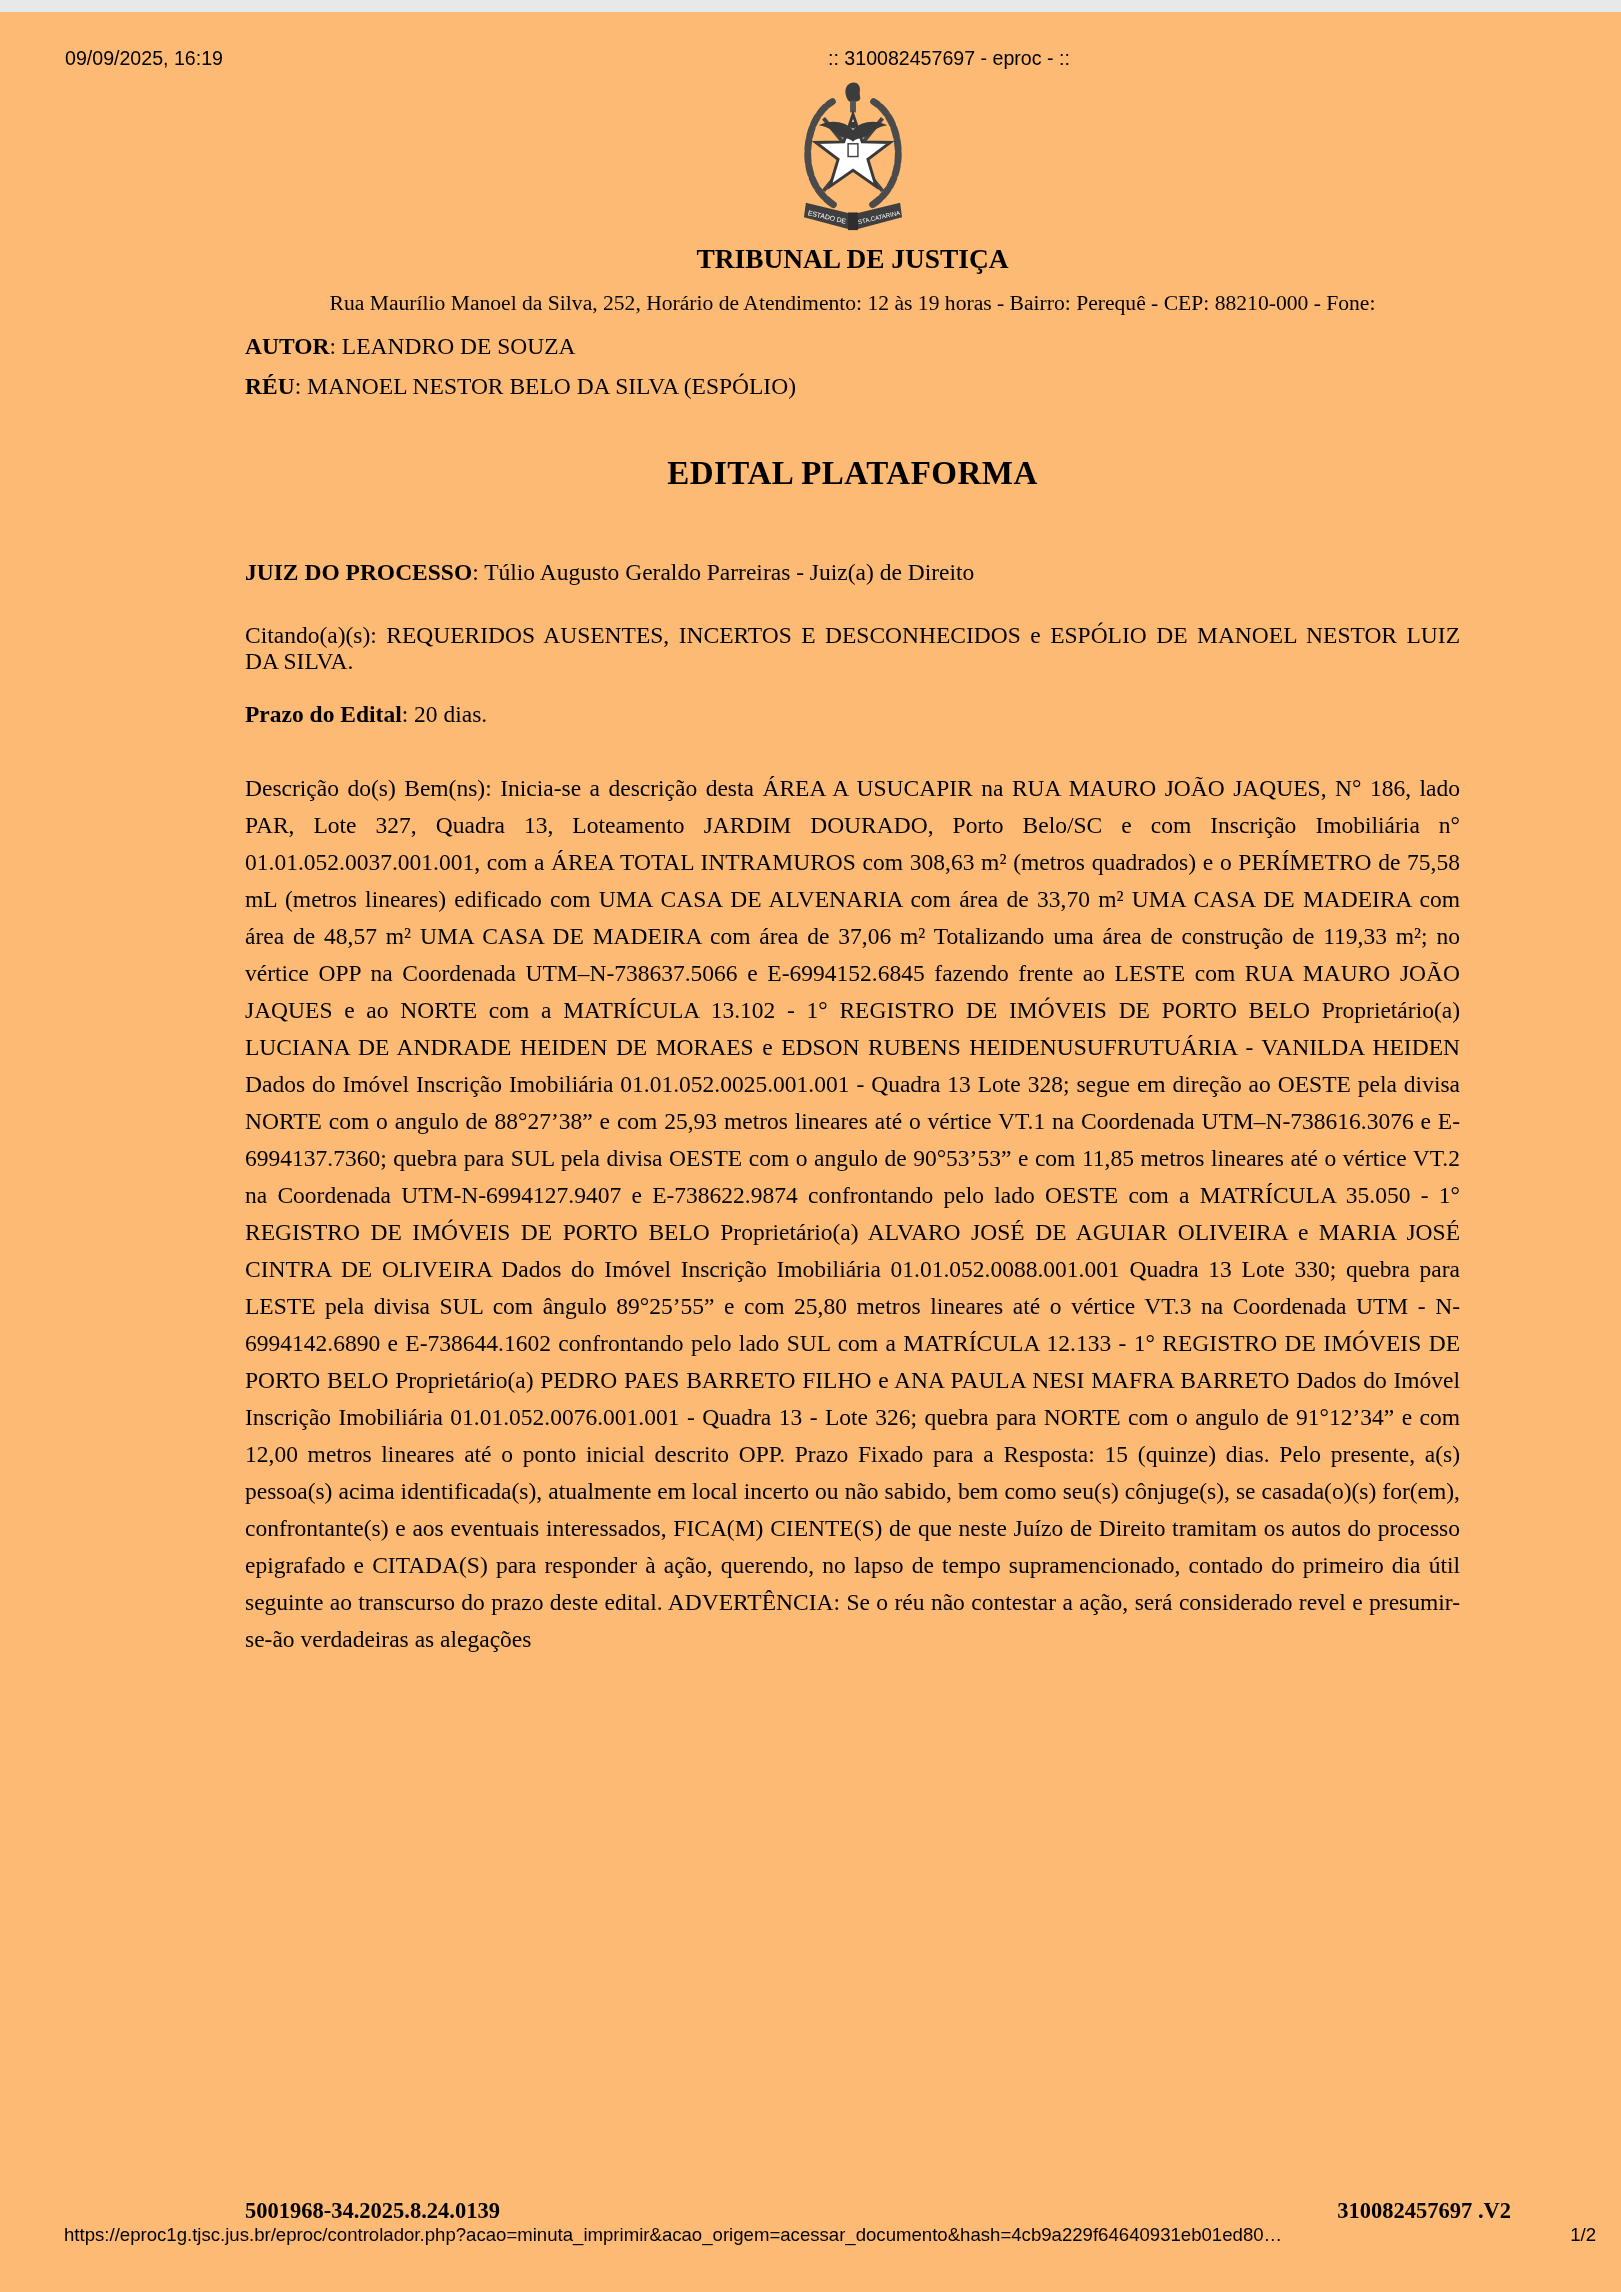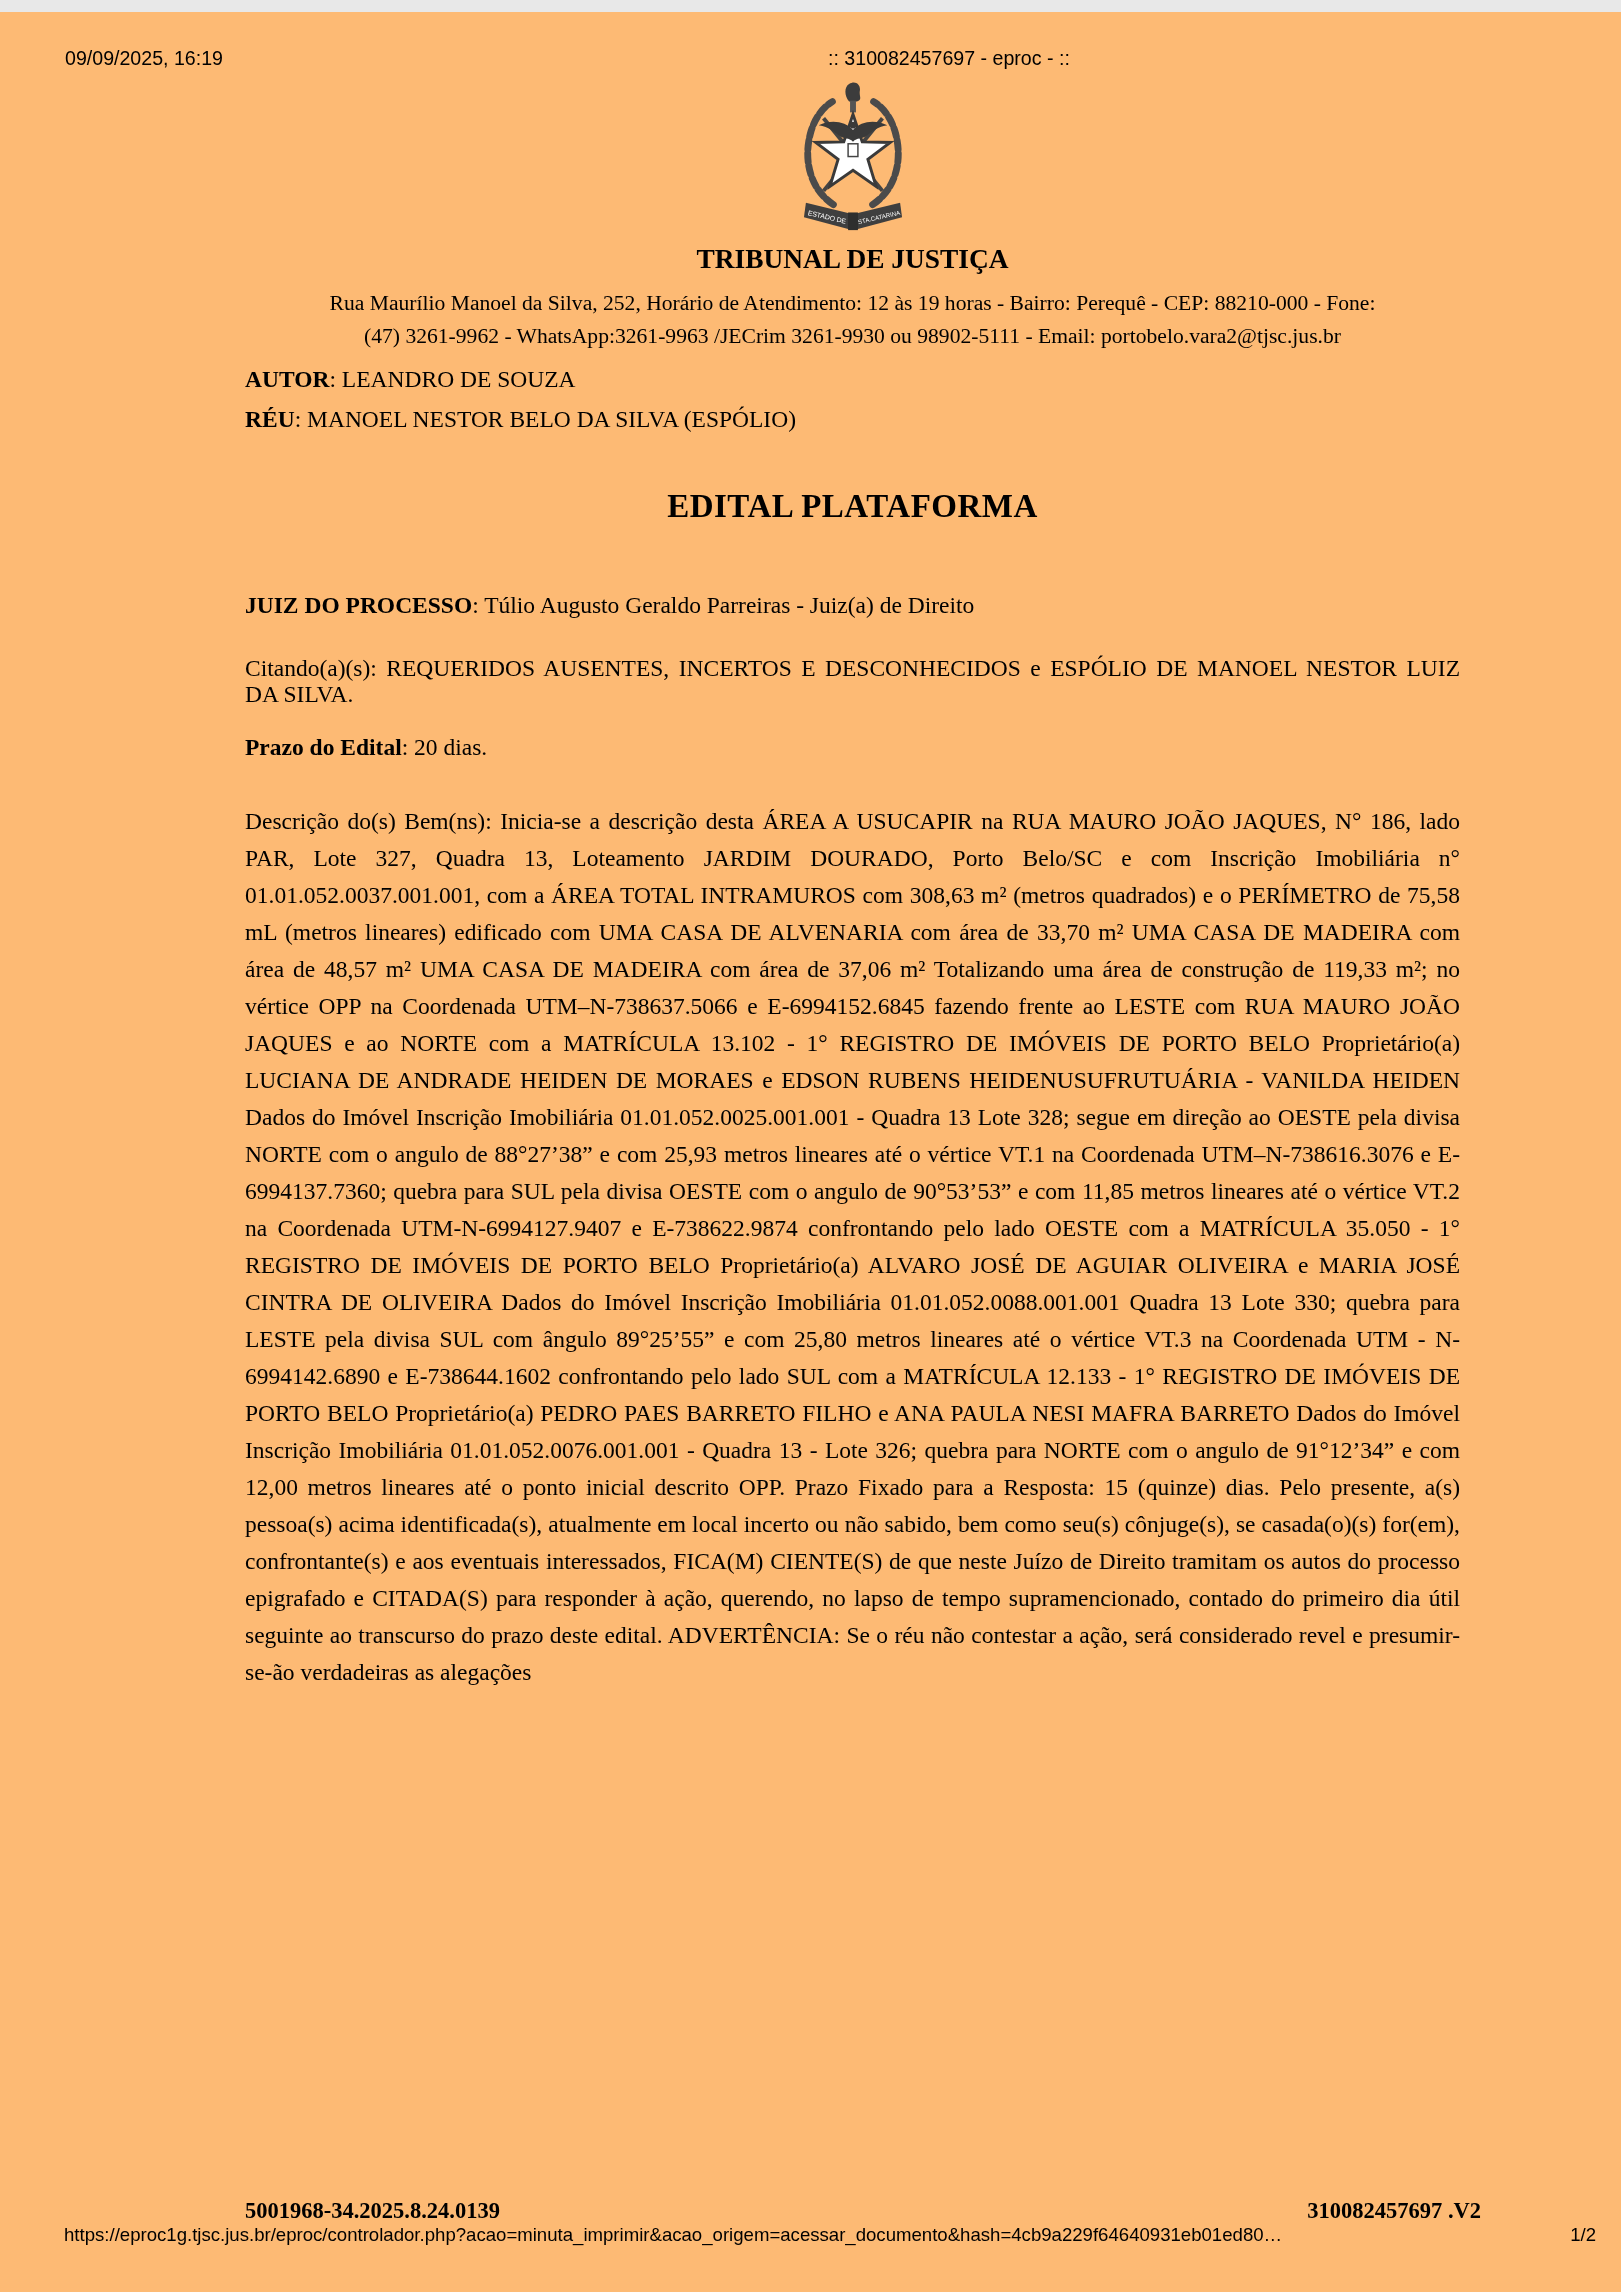--- a/index.html
+++ b/index.html
@@ -44,21 +44,21 @@
   .citando { margin-top:33px; font-size:23.5px; line-height:26px; text-align:justify; }
   .prazo   { margin-top:23.5px; font-size:23.5px; line-height:33px; }
   .descricao {
     margin-top:39px;
     font-size:23.5px; line-height:37px;
     text-align:justify;
     text-justify:inter-word;
   }
 
   .doc-foot-left  { position:absolute; top:2186px; left:245px;  font-weight:bold; font-size:22.5px; }
-  .doc-foot-right { position:absolute; top:2186px; right:174px; font-weight:bold; font-size:22.5px; }
+  .doc-foot-right { position:absolute; top:2186px; right:144px; font-weight:bold; font-size:22.5px; }
 
   .print-foot-url  { position:absolute; top:2212px; left:64px;  font-size:18.6px; }
   .print-foot-page { position:absolute; top:2212px; right:59px; font-size:18.6px; }
 </style>
 </head>
 <body>
 
 <div id="page">
 
   <div class="print-head-left sans">09/09/2025, 16:19</div>
@@ -90,21 +90,20 @@
         <rect x="55" y="134" width="10" height="18" fill="#2e2e2e"></rect>
         <text x="33" y="141" font-size="7" fill="#ffffff" text-anchor="middle" transform="rotate(13 33 141)" font-family="Liberation Sans, sans-serif">ESTADO DE</text>
         <text x="87" y="141" font-size="6.2" fill="#ffffff" text-anchor="middle" transform="rotate(-13 87 141)" font-family="Liberation Sans, sans-serif">STA.CATARINA</text>
       </svg>
     </div>
 
     <div class="lh-line">TRIBUNAL DE JUSTIÇA</div>
 
     <div class="addr-block">
       <div class="addr">Rua Maurílio Manoel da Silva, 252, Horário de Atendimento: 12 às 19 horas - Bairro: Perequê - CEP: 88210-000 - Fone:</div>
-      <div class="addr">(47) 3261-9962 - WhatsApp:3261-9963 /JECrim 3261-9930 ou 98902-5111 - Email: portobelo.vara2@tjsc.jus.br</div>
     </div>
 
 
     <div class="party">
       <b>AUTOR</b><span>: LEANDRO DE SOUZA</span>
     </div>
     <div class="party">
       <b>RÉU</b><span>: MANOEL NESTOR BELO DA SILVA (ESPÓLIO)</span>
     </div>
 

